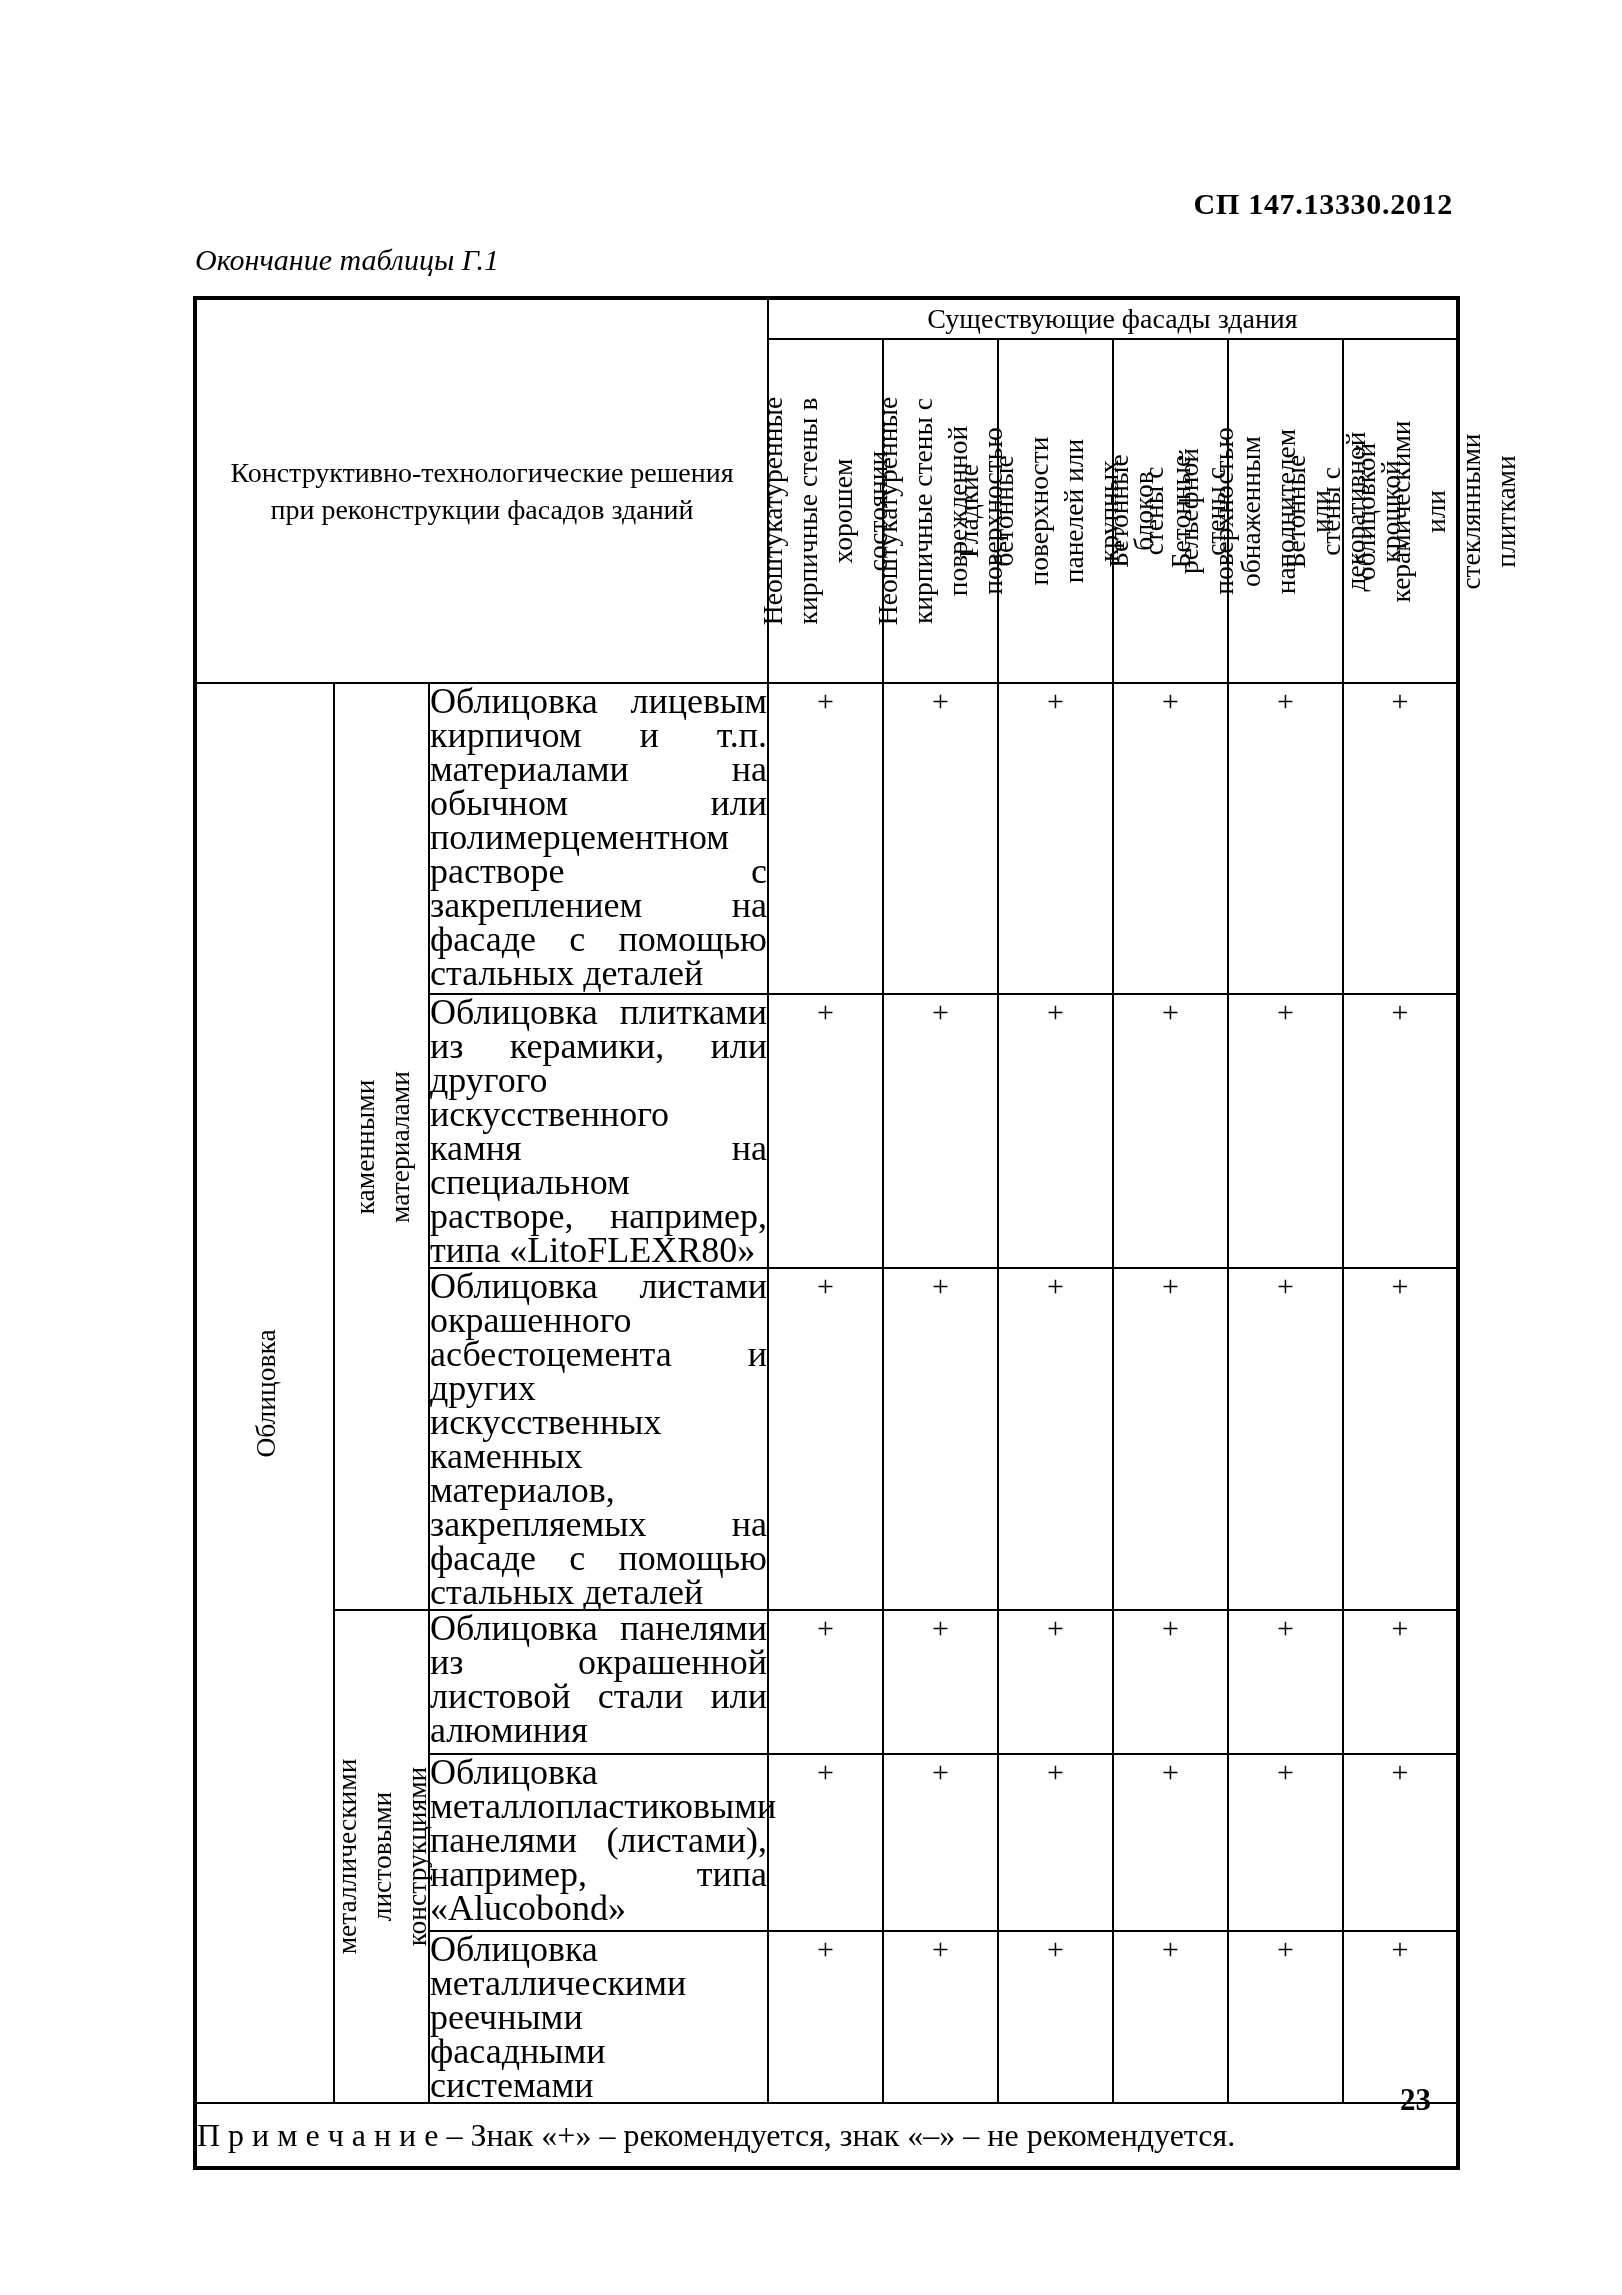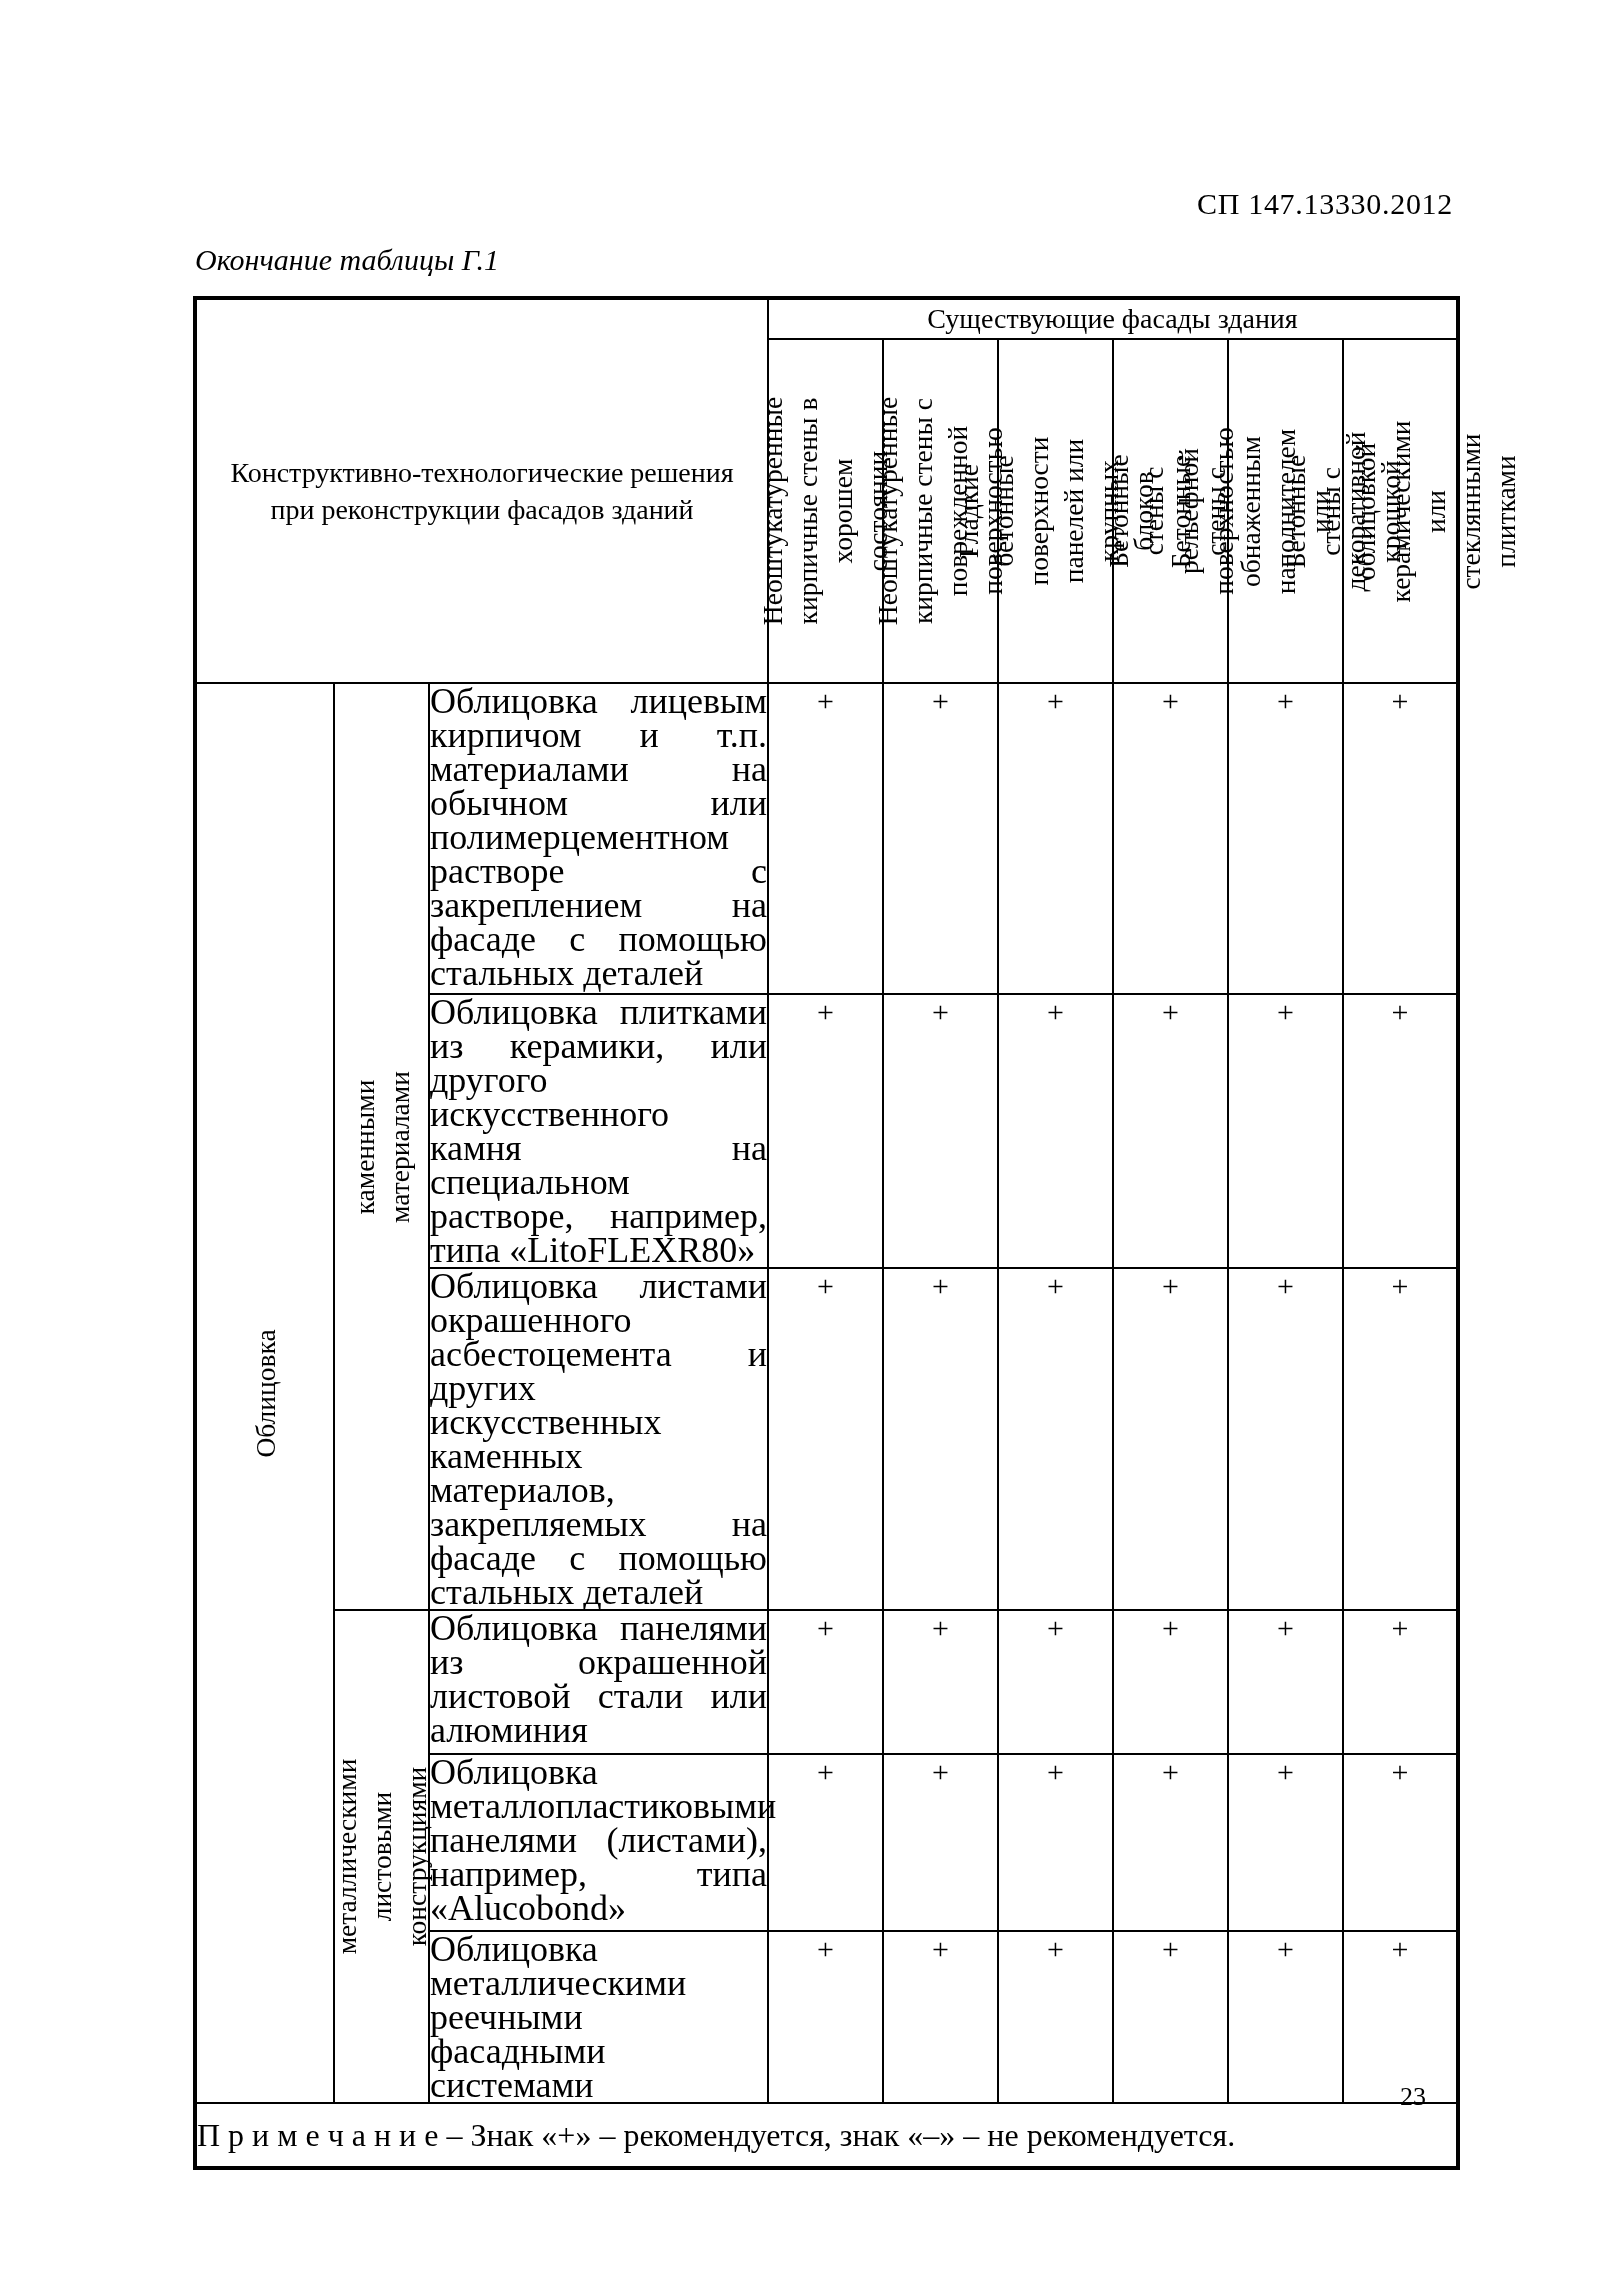--- a/index.html
+++ b/index.html
@@ -6,21 +6,21 @@
   body {
     width: 1623px; height: 2295px;
     background: #ffffff;
     color: #000;
     font-family: "Liberation Serif", "DejaVu Serif", serif;
   }
   .page { position: relative; width: 1623px; height: 2295px; background: #ffffff; overflow: hidden; }
 
   .doc-code {
     position: absolute; top: 187px; right: 170px;
-    font-weight: normal; font-size: 30px; letter-spacing: 0.7px;
+    font-weight: bold; font-size: 30px; letter-spacing: 0.7px;
   }
   .caption {
     position: absolute; top: 243px; left: 195px;
     font-style: italic; font-size: 30px;
   }
 
   table.main {
     position: absolute; left: 193px; top: 296px;
     width: 1260px;
     border-collapse: collapse; table-layout: fixed;
@@ -59,21 +59,22 @@
     font-size: 30px; padding-top: 6.5px;
     font-family: "Liberation Serif", serif;
   }
   .note-cell {
     font-size: 32px; vertical-align: middle;
     padding-left: 90px;
   }
 
   .page-number {
     position: absolute; top: 2082px; left: 1400px;
-    font-size: 26px;
+    font-size: 31px;
+    font-weight: bold;
   }
 </style>
 </head>
 <body>
 
 <div class="page">
 
   <div class="doc-code">СП 147.13330.2012</div>
   <div class="caption">Окончание таблицы Г.1</div>
 

